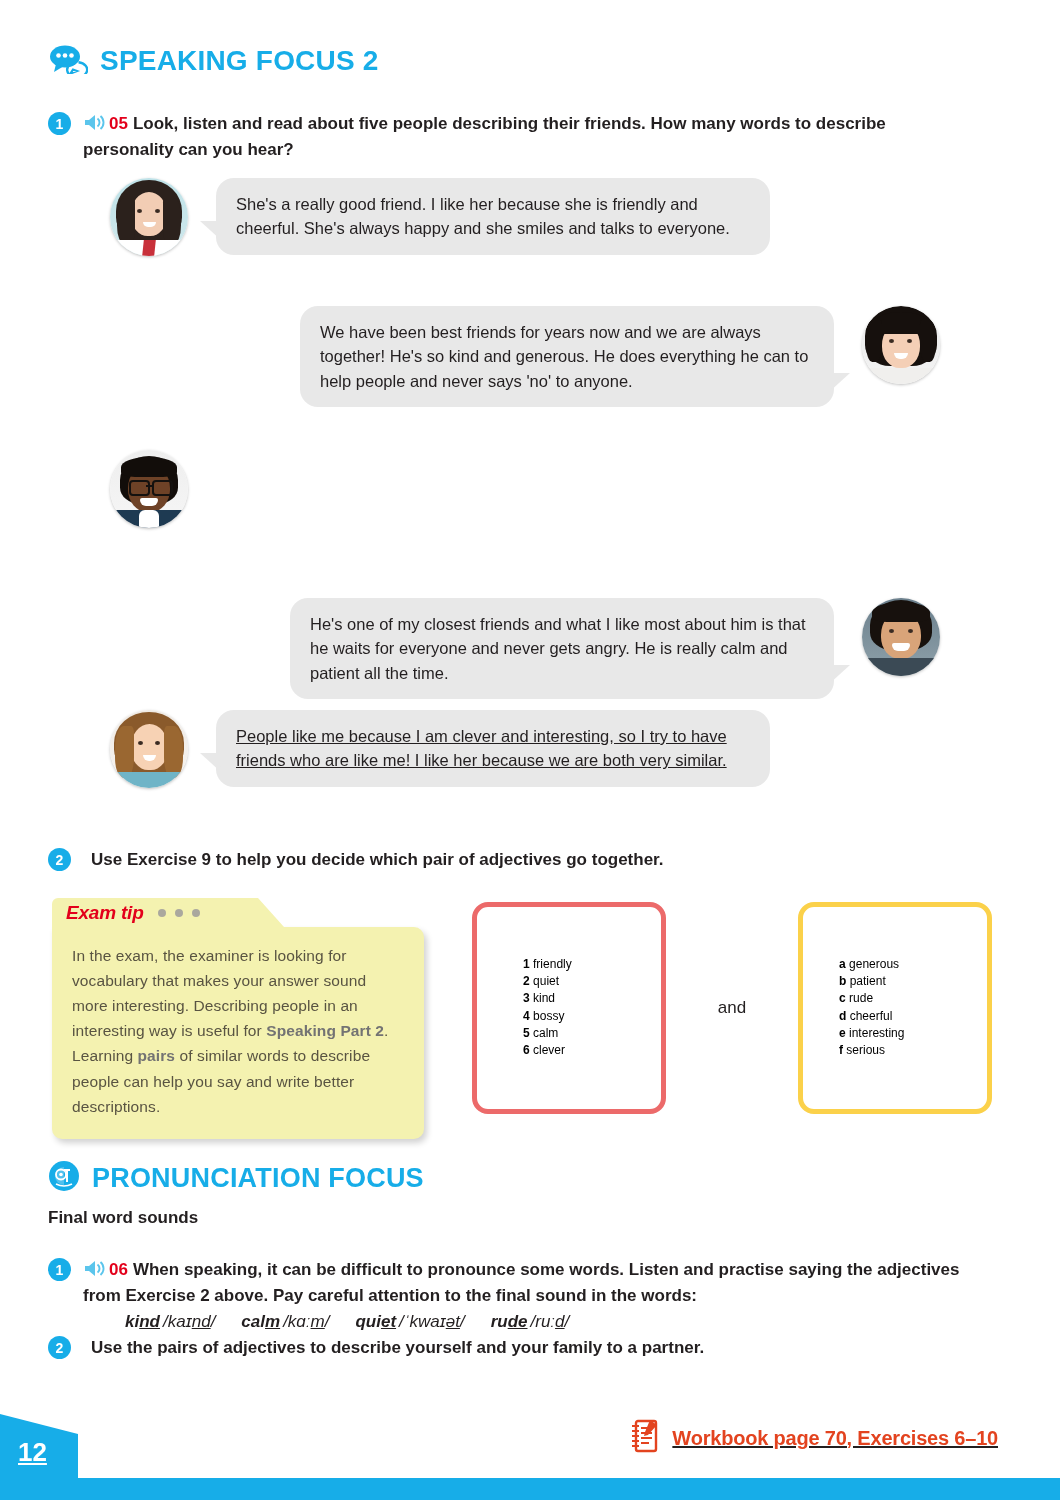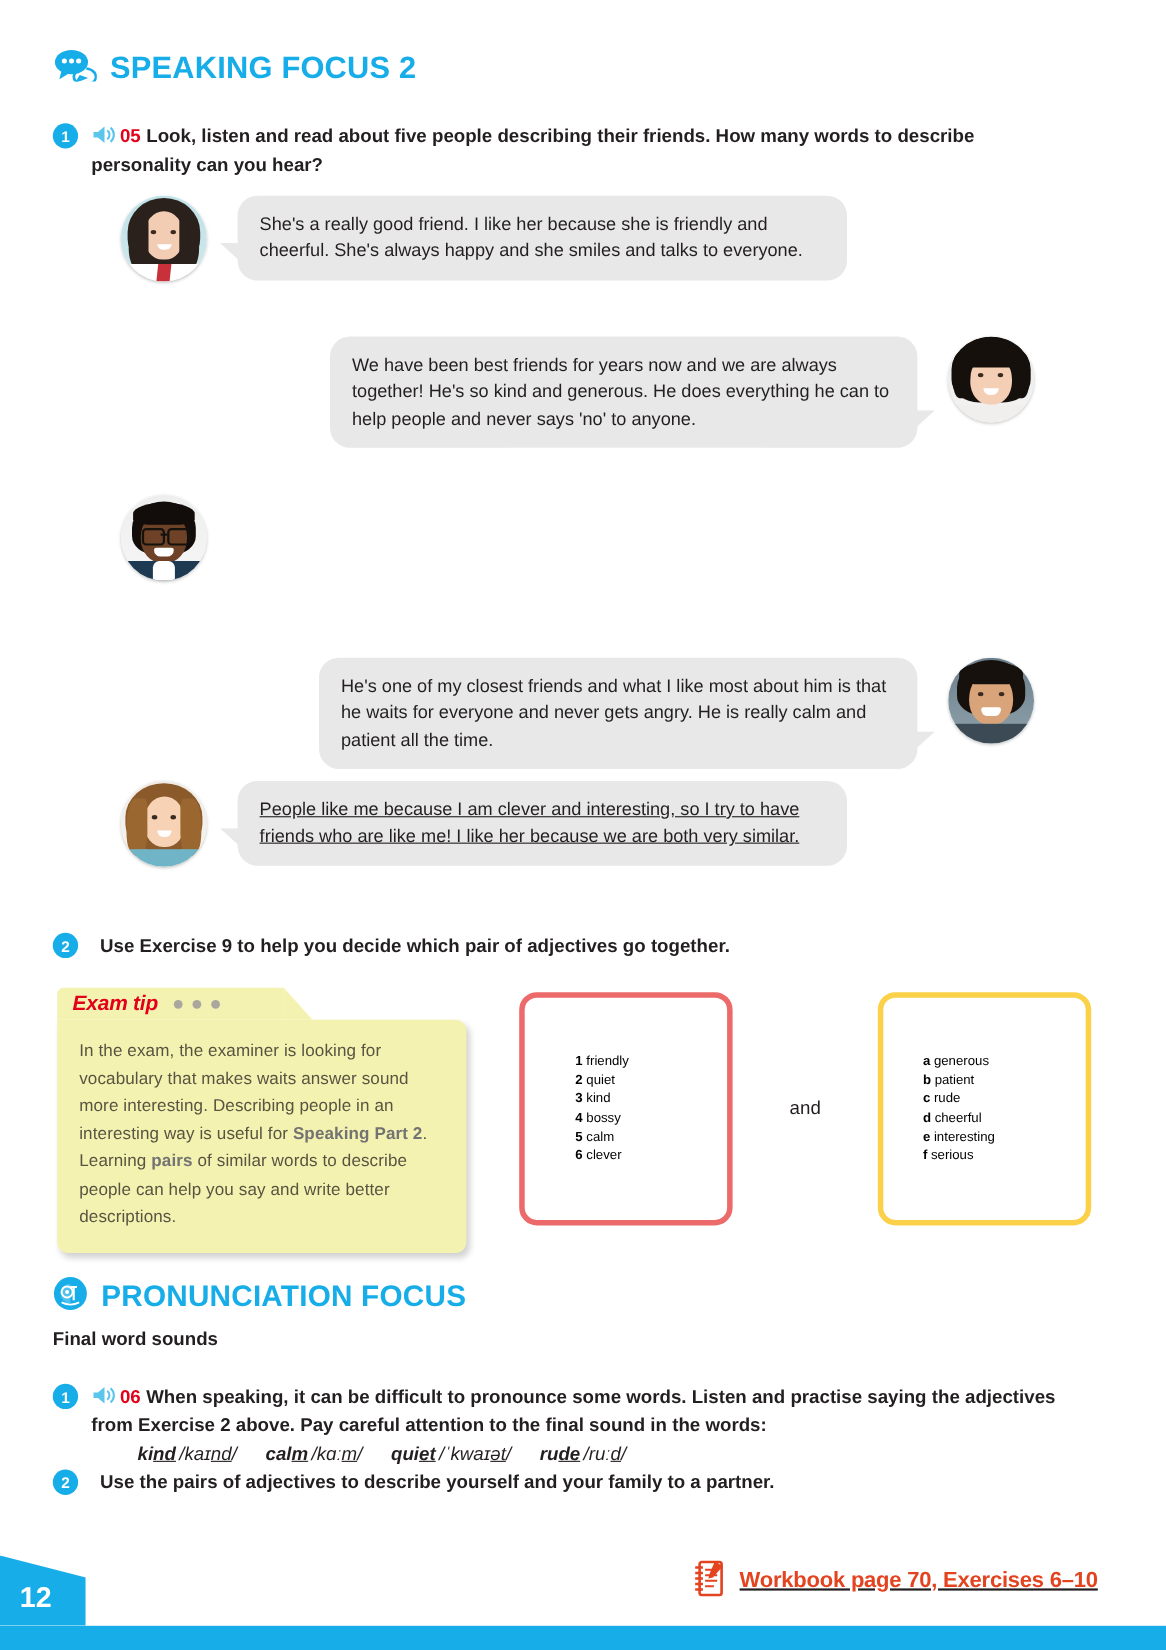--- a/index.html
+++ b/index.html
@@ -318,20 +318,21 @@
     background: #17ADE8;
     clip-path: polygon(0 6px, 100% 26px, 100% 100%, 0 100%);
     color: #ffffff;
     font-size: 26px;
     font-weight: bold;
   }
   #page-badge span {
     position: absolute;
     left: 18px;
     bottom: 10px;
+    text-decoration: underline;
   }
   #workbook-ref {
     position: absolute;
     right: 62px;
     bottom: 42px;
     display: flex;
     align-items: center;
     gap: 12px;
     text-decoration: underline;
   }
@@ -471,21 +472,21 @@
 
   <div id="exam-tip">
     <div class="tab">
       <span class="tab-label">Exam tip</span>
       <span class="tab-dots">
           <i></i>
           <i></i>
           <i></i>
         </span>
     </div>
-    <div class="tip-body"><span>In the exam, the examiner is looking for vocabulary that makes waits answer sound more interesting. Describing people in an interesting way is useful for </span><b>Speaking Part 2</b><span>. Learning </span><b>pairs</b><span> of similar words to describe people can help you say and write better descriptions.</span></div>
+    <div class="tip-body"><span>In the exam, the examiner is looking for vocabulary that makes your answer sound more interesting. Describing people in an interesting way is useful for </span><b>Speaking Part 2</b><span>. Learning </span><b>pairs</b><span> of similar words to describe people can help you say and write better descriptions.</span></div>
   </div>
 
   <div id="pairs-area">
     <div class="adj-box" id="adj-box-left">
       <div class="adj-item"><b>1</b> <span>friendly</span></div>
       <div class="adj-item"><b>2</b> <span>quiet</span></div>
       <div class="adj-item"><b>3</b> <span>kind</span></div>
       <div class="adj-item"><b>4</b> <span>bossy</span></div>
       <div class="adj-item"><b>5</b> <span>calm</span></div>
       <div class="adj-item"><b>6</b> <span>clever</span></div>

